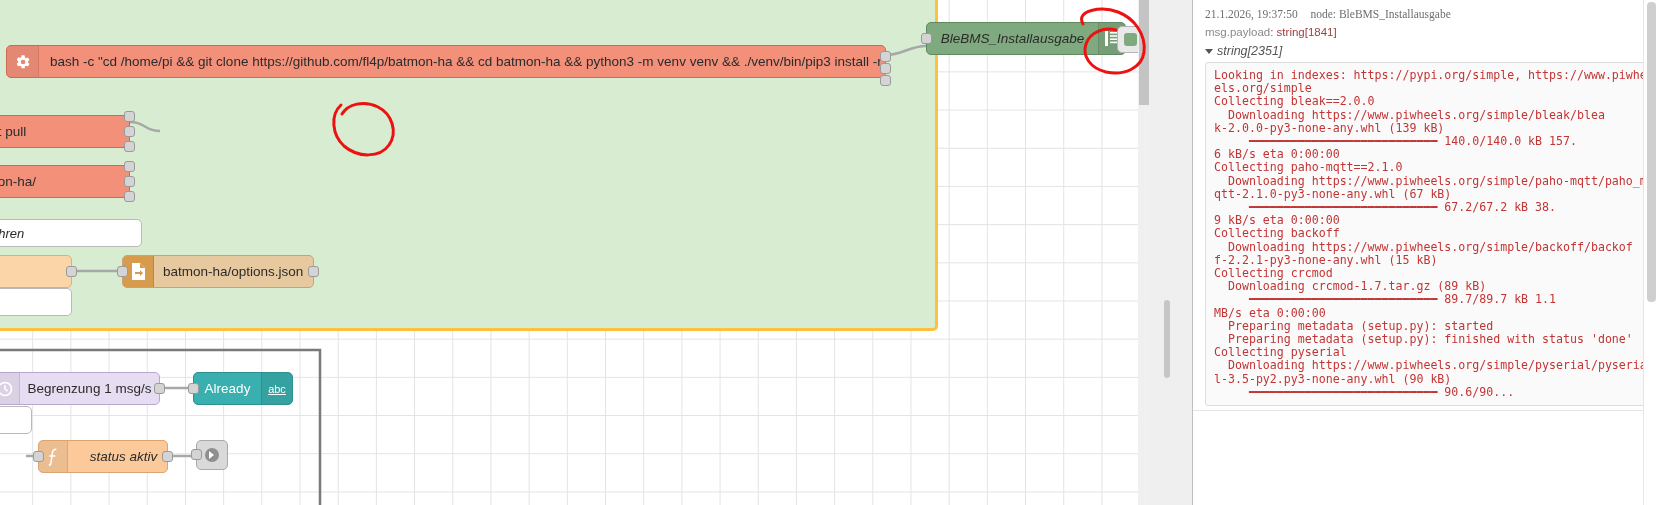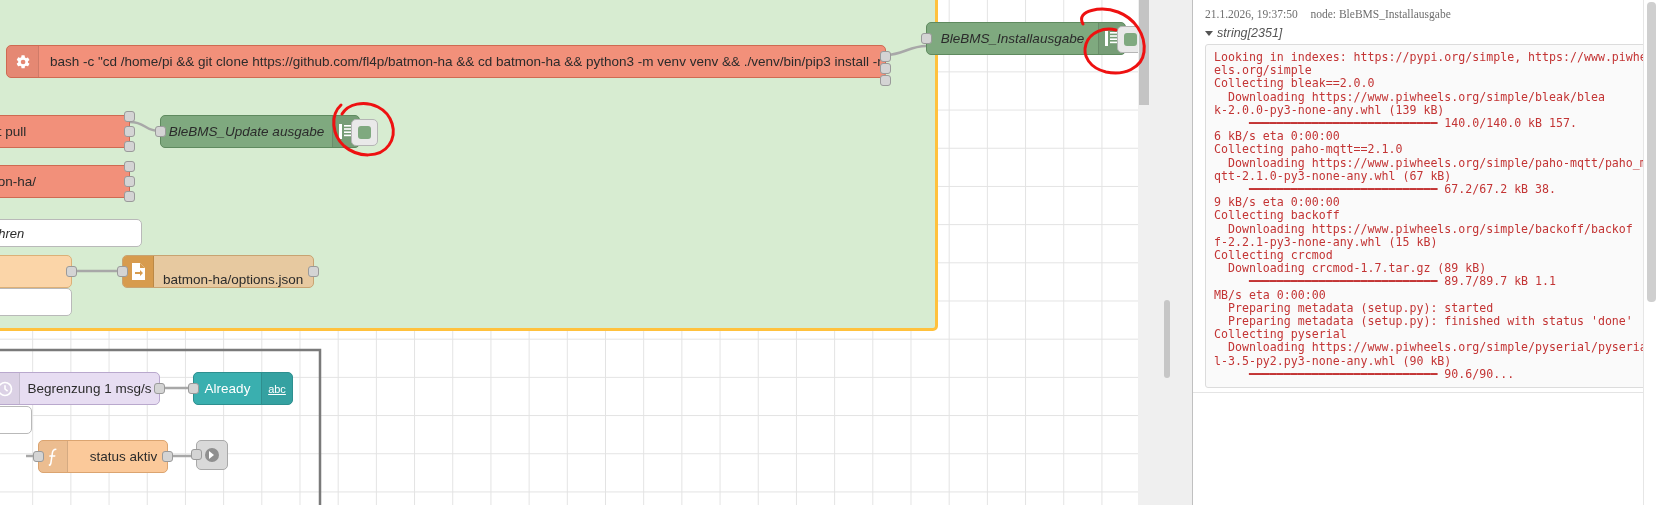--- a/index.html
+++ b/index.html
@@ -29,21 +29,21 @@
   
   .node{
     position:absolute;height:33px;border-radius:5px;
     border:1px solid #999;box-sizing:border-box;
     display:flex;align-items:center;
     font-size:13.5px;color:#2b2b2b;
   }
   .node .lbl{white-space:nowrap;overflow:hidden;}
   .node.exec{background:#f2907a;border-color:#cf6a52;}
   .node.debug{background:#7fa97f;border-color:#5f8a5f;}
-  .node.file{background:#e7c9a0;border-color:#c8a372;align-items:flex-end;}
+  .node.file{background:#e7c9a0;border-color:#c8a372;}
   .node.delay{background:#e7ddf2;border-color:#b9a8cd;}
   .node.fn{background:#fbc99a;border-color:#dba470;}
   .node.teal{background:#3aafaf;border-color:#2d8f8f;color:#fff;}
   .node.change{background:#fbd5a8;border-color:#dcb077;}
   .node.comment{background:#ffffff;border-color:#b9b9b9;}
 
   
   .port{
     position:absolute;width:11px;height:11px;background:#d4d4d4;
     border:1px solid #9a9a9a;border-radius:3px;box-sizing:border-box;
@@ -88,21 +88,21 @@
   #node-mactype{left:-120px;top:255px;width:192px;font-style:italic;}
   #node-options{left:122px;top:255px;width:192px;}
   #node-options .lbl{padding-left:9px;font-size:13.5px;}
   #node-comment2{left:-120px;top:288px;width:192px;height:28px;font-style:italic;}
 
   #node-begrenzung{left:-10px;top:372px;width:170px;}
   #node-begrenzung .lbl{flex:1;text-align:center;}
   #node-lastdata{left:193px;top:372px;width:100px;}
   #node-lastdata .lbl{flex:1;text-align:center;}
   #node-entladen{left:-120px;top:406px;width:152px;height:28px;font-style:italic;}
-  #node-status{left:38px;top:440px;width:130px;gap:12px;}
+  #node-status{left:38px;top:440px;width:130px;font-style:italic;gap:12px;}
   #node-status .lbl{flex:1;text-align:center;}
   #node-link{left:196px;top:440px;width:32px;height:30px;background:#d9d9d9;
              border:1px solid #a9a9a9;border-radius:5px;}
 
   .abc{
     width:30px;height:100%;flex:0 0 30px;display:flex;align-items:center;justify-content:center;
     background:rgba(0,0,0,.08);border-left:1px solid rgba(0,0,0,.12);
     border-radius:0 4px 4px 0;font-size:11px;color:#fff;text-decoration:underline;
   }
   .fnicn{
@@ -221,36 +221,20 @@
         <rect x="5" y="4.2" width="9" height="1.6" fill="#ffffff"></rect>
         <rect x="5" y="7.4" width="9" height="1.6" fill="#ffffff"></rect>
         <rect x="5" y="10.6" width="9" height="1.6" fill="#ffffff"></rect>
       </svg>
     </span>
     <span class="dbg-btn">
         <i></i>
       </span>
   </div>
 
-  <div class="node debug" id="node-upddbg">
-    <span class="port in" style="top:10px;"></span>
-    <span class="lbl">BleBMS_Update ausgabe</span>
-    <span class="dbg-icn">
-      <svg width="14" height="15" viewBox="0 0 14 15">
-        <rect x="0" y="0" width="3" height="15" fill="#ffffff"></rect>
-        <rect x="5" y="1" width="9" height="1.6" fill="#ffffff"></rect>
-        <rect x="5" y="4.2" width="9" height="1.6" fill="#ffffff"></rect>
-        <rect x="5" y="7.4" width="9" height="1.6" fill="#ffffff"></rect>
-        <rect x="5" y="10.6" width="9" height="1.6" fill="#ffffff"></rect>
-      </svg>
-    </span>
-    <span class="dbg-btn">
-        <i></i>
-      </span>
-  </div>
 
   <div class="node comment" id="node-comment1">
     <span class="lbl">eate options ausführen</span>
   </div>
 
   <div class="node change" id="node-mactype">
 
     <span class="port out" style="top:10px;"></span>
   </div>
 
@@ -318,20 +302,23 @@
   <div id="gray-gutter"></div>
   <div id="gutter-thumb"></div>
 </div>
 
 <div id="sidebar">
 
   <div class="msg">
     <div class="msg-head">
       <span>21.1.2026, 19:37:50</span>
       <span class="node-nm">node: BleBMS_Installausgabe</span>
+    </div>
+    <div class="msg-type">
+      <span class="k">msg.payload</span><span>: string[1841]</span>
     </div>
     <div class="expand">
       <span class="caret down"></span>
       <span>string[2351]</span>
     </div>
     <pre class="payload">Looking in indexes: https://pypi.org/simple, https://www.piwhe
 els.org/simple
 Collecting bleak==2.0.0
   Downloading https://www.piwheels.org/simple/bleak/blea
 k-2.0.0-py3-none-any.whl (139 kB)

